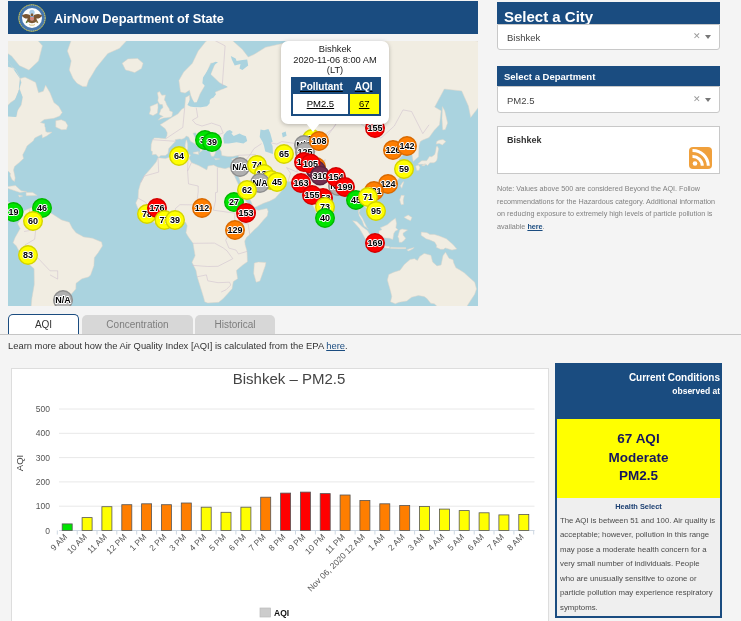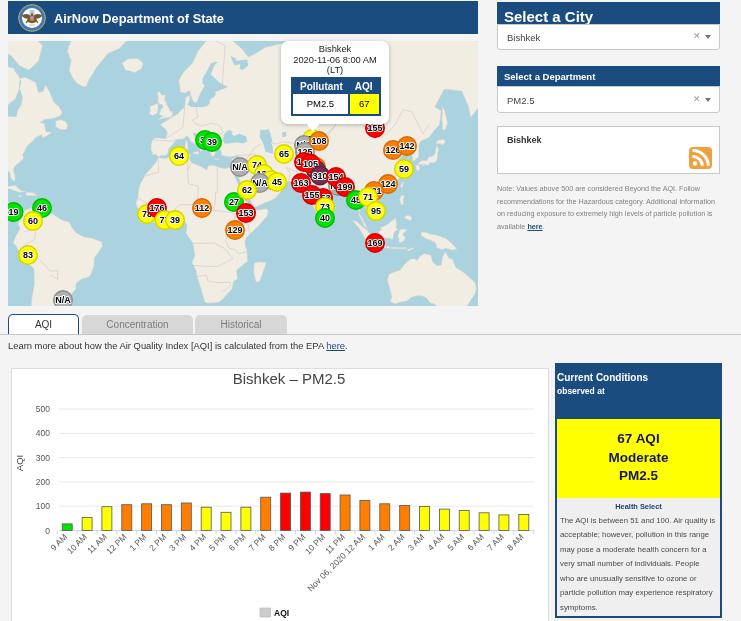--- a/index.html
+++ b/index.html
@@ -135,21 +135,21 @@
 <text x="396" y="131.4" fill="#000" stroke="#fff" stroke-width="1.8" paint-order="stroke" stroke-linejoin="round">59</text>
 <circle cx="367" cy="202" r="9.3" fill="#ff0000" stroke="#d40000" stroke-width="1.4"></circle>
 <text x="367" y="205.4" fill="#000" stroke="#fff" stroke-width="1.8" paint-order="stroke" stroke-linejoin="round">169</text>
 </g>
 </svg>
 </div>
 
 <div class="abs" style="left:281px;top:41px;width:108px;height:83px;background:#fff;border-radius:7px;box-shadow:0 1px 4px rgba(0,0,0,0.25);z-index:5;"></div>
 <div class="abs" style="left:306px;top:123px;width:0;height:0;border-left:7px solid transparent;border-right:7px solid transparent;border-top:9px solid #fff;z-index:5;"></div>
 <div class="abs" style="left:281px;top:44px;width:108px;text-align:center;font-size:9.3px;color:#222;line-height:10.5px;z-index:6;">Bishkek<br>2020-11-06 8:00 AM<br>(LT)</div>
-<table class="abs" style="left:291px;top:77px;border-collapse:collapse;z-index:6;font-size:9.5px;border:2px solid #1a4c80;">
+<table class="abs" style="left:291px;top:77px;border-collapse:collapse;z-index:6;font-size:9.5px;border:2px solid #1a4c80;text-decoration:underline;">
 <tbody>
       <tr style="background:#1a4c80;color:#fff;font-weight:bold;font-size:10px;">
         <td style="padding:2px 6px 2px 7px;">Pollutant</td>
         <td style="padding:2px 6px;text-align:center;">AQI</td>
       </tr>
 <tr style="text-align:center;">
         <td style="background:#fff;padding:4px 2px 5px;">PM2.5</td>
         <td style="background:#ffff00;border-left:2px solid #1a4c80;padding:4px 2px 5px;">67</td>
       </tr>
 </tbody>
@@ -173,21 +173,21 @@
     <rect width="23" height="22" rx="4" fill="#f0a03c"></rect>
     <circle cx="6" cy="16.5" r="2.3" fill="#fff"></circle>
     <path d="M3.5,9.5 a9.5,9.5 0 0 1 9.8,9.3" fill="none" stroke="#fff" stroke-width="3"></path>
     <path d="M3.5,3.5 a15.5,15.5 0 0 1 15.8,15.3" fill="none" stroke="#fff" stroke-width="3"></path>
   </svg>
 </div>
 <div class="abs" style="left:497px;top:183px;width:218px;font-size:7.2px;color:#808080;line-height:12.7px;">Note: Values above 500 are considered Beyond the AQI. Follow recommendations for the Hazardous category. Additional information on reducing exposure to extremely high levels of particle pollution is available <a style="color:#1a4c80;font-weight:bold;text-decoration:underline;">here</a>.</div>
 
 <div class="abs" style="left:8px;top:314px;width:71px;height:20px;background:#fff;border:1.5px solid #1a4c80;border-bottom:none;border-radius:5px 5px 0 0;font-size:10px;color:#333;text-align:center;padding-top:4px;z-index:3;">AQI</div>
 <div class="abs" style="left:82px;top:315px;width:111px;height:19px;background:#d7d7d7;border-radius:5px 5px 0 0;font-size:10px;color:#7d7d7d;text-align:center;padding-top:4px;">Concentration</div>
-<div class="abs" style="left:195px;top:315px;width:92px;height:19px;background:#d7d7d7;border-radius:5px 5px 0 0;font-size:10px;color:#7d7d7d;text-align:center;padding-top:4px;">Historical</div>
+<div class="abs" style="left:195px;top:315px;width:80px;height:19px;background:#d7d7d7;border-radius:5px 5px 0 0;font-size:10px;color:#7d7d7d;text-align:center;padding-top:4px;">Historical</div>
 <div class="abs" style="left:0px;top:334px;width:741px;height:1px;background:#c5c5c5;"></div>
 <div class="abs" style="left:8px;top:340px;font-size:9.4px;color:#333;">Learn more about how the Air Quality Index [AQI] is calculated from the EPA <a style="color:#1a4c80;text-decoration:underline;">here</a>.</div>
 
 <div class="abs" id="chartbox" style="left:11px;top:368px;width:538px;height:253px;background:#fff;border:1px solid #ddd;border-bottom:none;"></div>
 <svg class="abs" style="left:0;top:360px" width="741" height="261" viewBox="0 0 741 261">
 <text x="289" y="24" font-size="15" fill="#444" text-anchor="middle" font-family="Liberation Sans, sans-serif">Bishkek – PM2.5</text>
 <g font-size="8.5" fill="#555" font-family="Liberation Sans, sans-serif" text-anchor="end">
 <text x="50" y="173.5">0</text>
 <text x="50" y="149.2">100</text>
 <text x="50" y="124.9">200</text>
@@ -275,19 +275,19 @@
 <text x="464.7" y="177.5" transform="rotate(-45 464.7 177.5)">5 AM</text>
 <text x="484.6" y="177.5" transform="rotate(-45 484.6 177.5)">6 AM</text>
 <text x="504.4" y="177.5" transform="rotate(-45 504.4 177.5)">7 AM</text>
 <text x="524.2" y="177.5" transform="rotate(-45 524.2 177.5)">8 AM</text>
 </g>
 <rect x="260" y="248" width="10.5" height="9" fill="#ccc" stroke="#bbb" stroke-width="0.7"></rect>
 <text x="274" y="256" font-size="8.5" font-weight="bold" fill="#111" font-family="Liberation Sans, sans-serif">AQI</text>
 </svg>
 
 <div class="abs" style="left:555px;top:363px;width:167px;height:255px;border:2px solid #1a4c80;background:#efefef;">
-  <div style="background:#1a4c80;color:#fff;text-align:left;height:54px;padding-top:7px;">
+  <div style="background:#1a4c80;color:#fff;text-align:right;height:54px;padding-top:7px;">
     <div style="font-size:10px;font-weight:bold;">Current Conditions</div>
     <div style="font-size:8.5px;font-weight:bold;margin-top:3px;">observed at</div>
   </div>
   <div style="background:#ffff00;color:#16165e;text-align:center;font-size:13.5px;font-weight:bold;height:78.5px;padding-top:11px;line-height:18.5px;">67 AQI<br>Moderate<br>PM2.5</div>
   <div style="text-align:center;font-size:7.4px;font-weight:bold;color:#1b3f72;margin-top:4px;">Health Select</div>
   <div style="font-size:7.8px;color:#4a4a4a;line-height:14.6px;padding:3px 4.5px 0 3px;">The AQI is between 51 and 100. Air quality is acceptable; however, pollution in this range may pose a moderate health concern for a very small number of individuals. People who are unusually sensitive to ozone or particle pollution may experience respiratory symptoms.</div>
 </div>
 </body></html>

